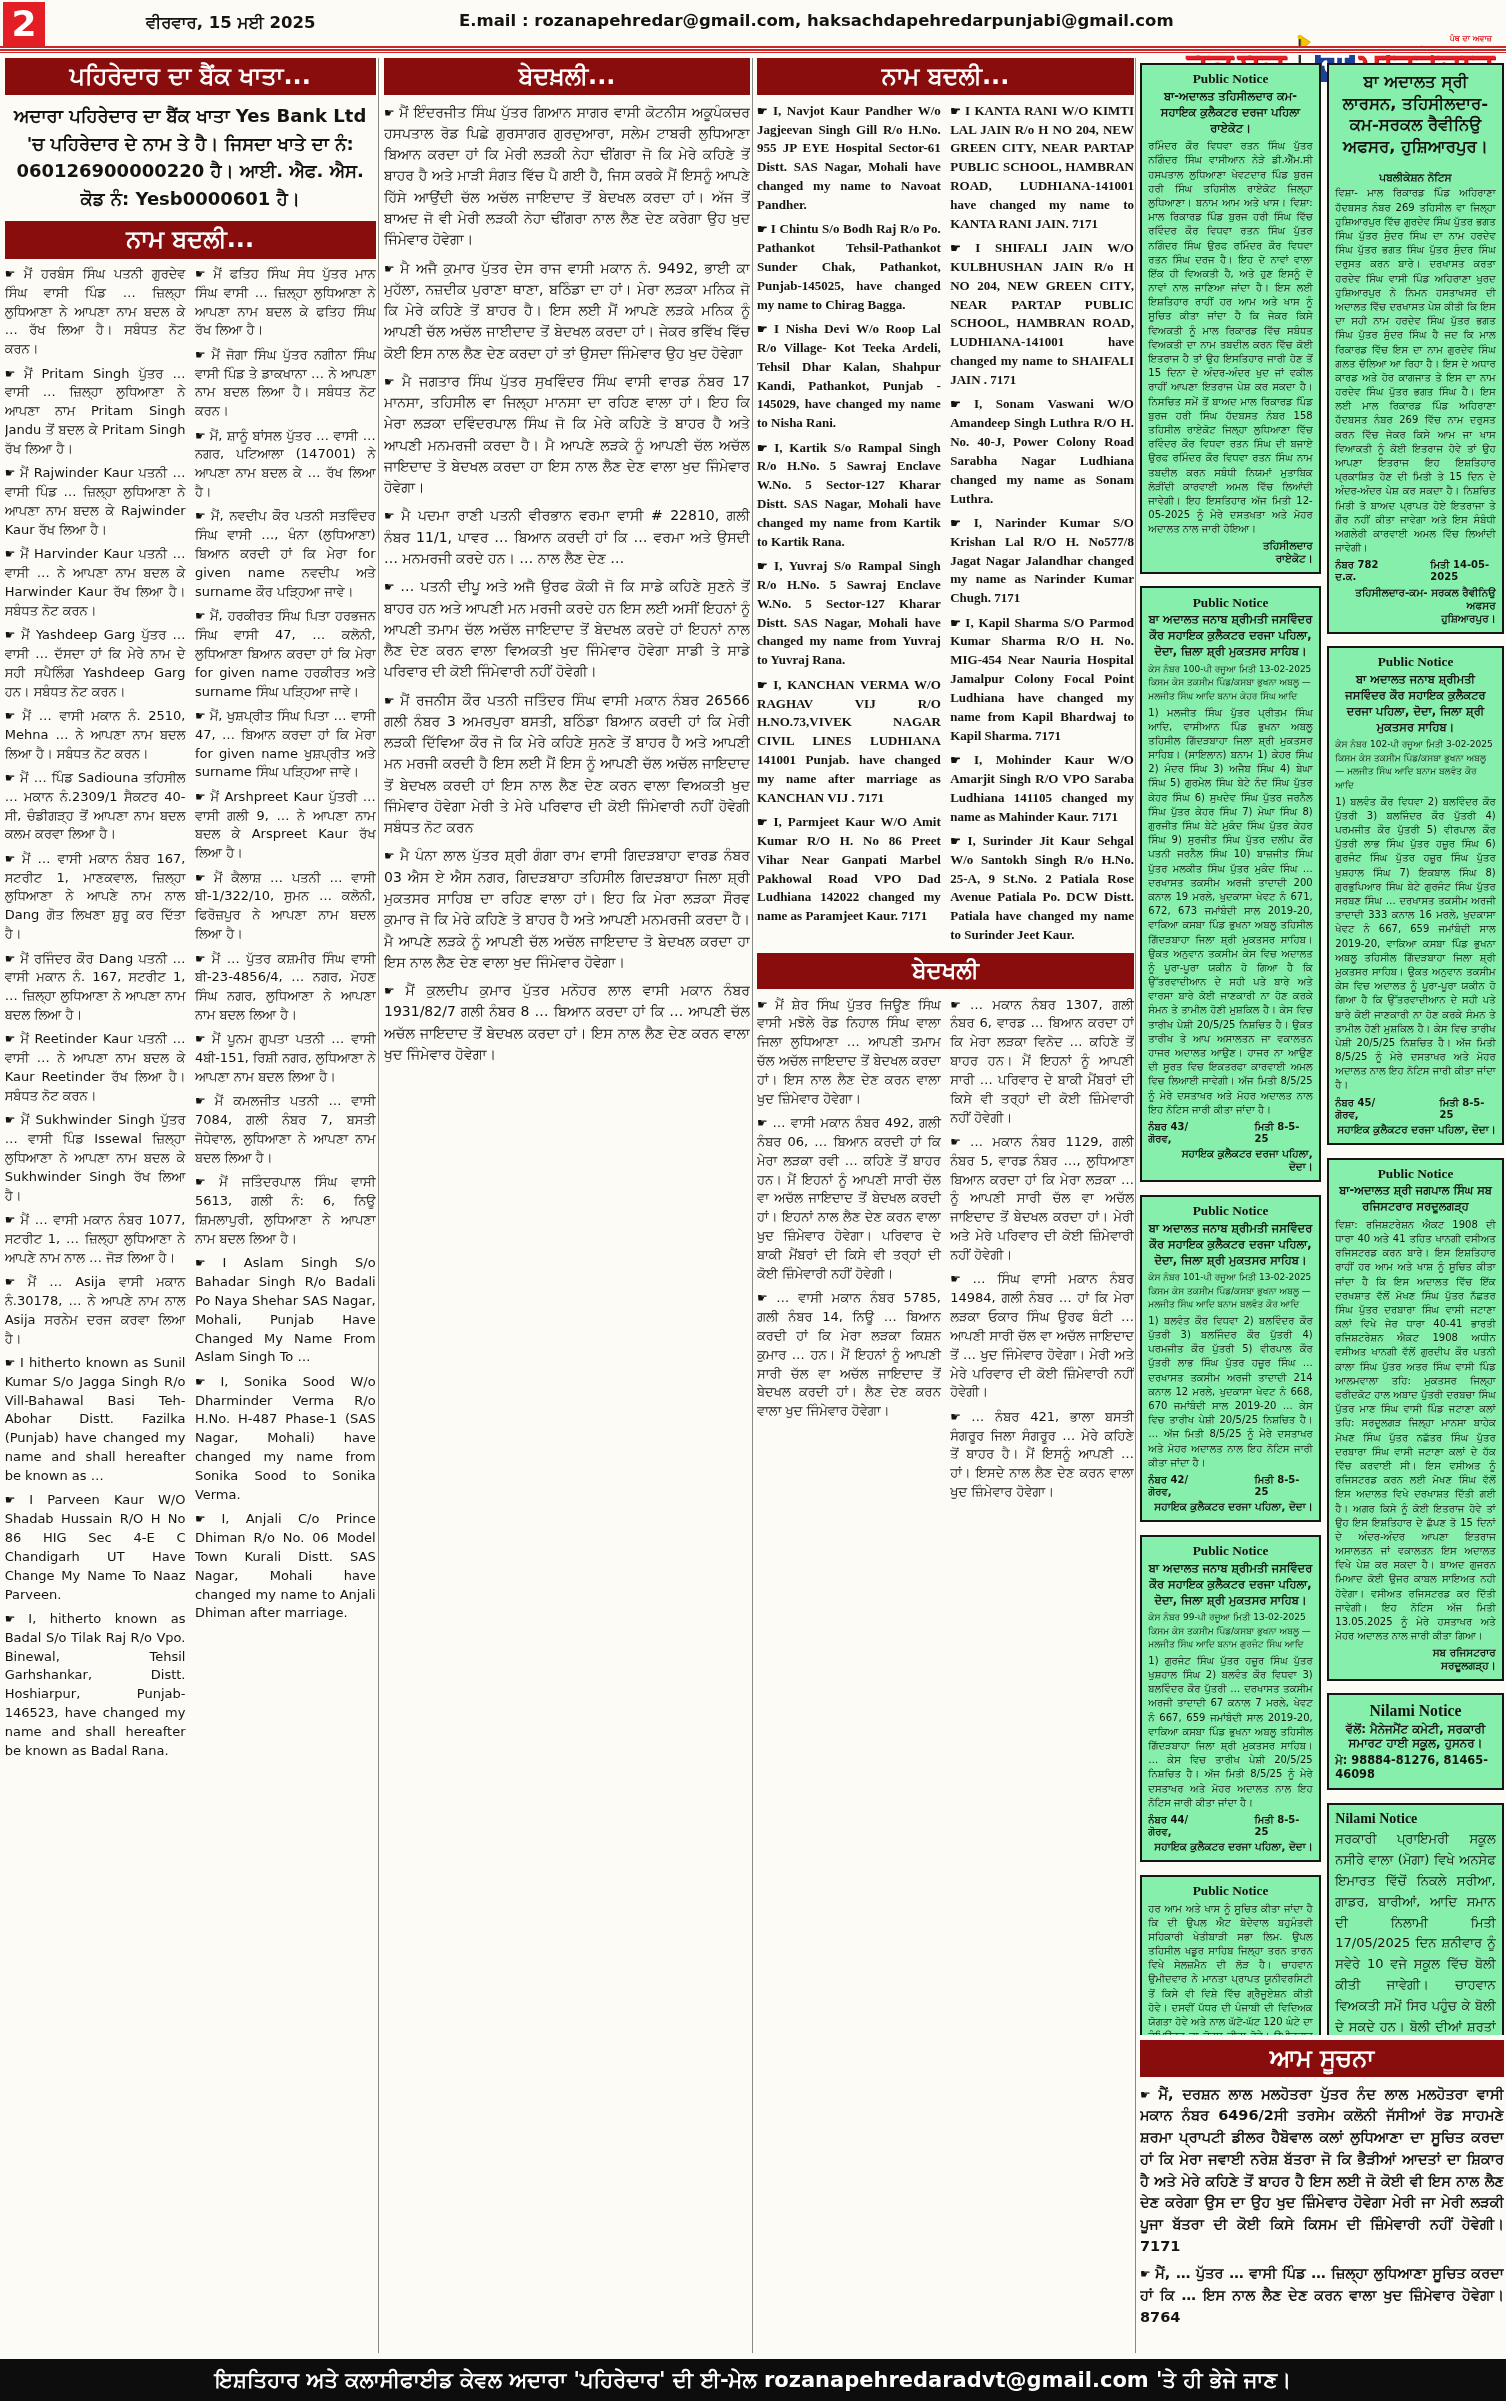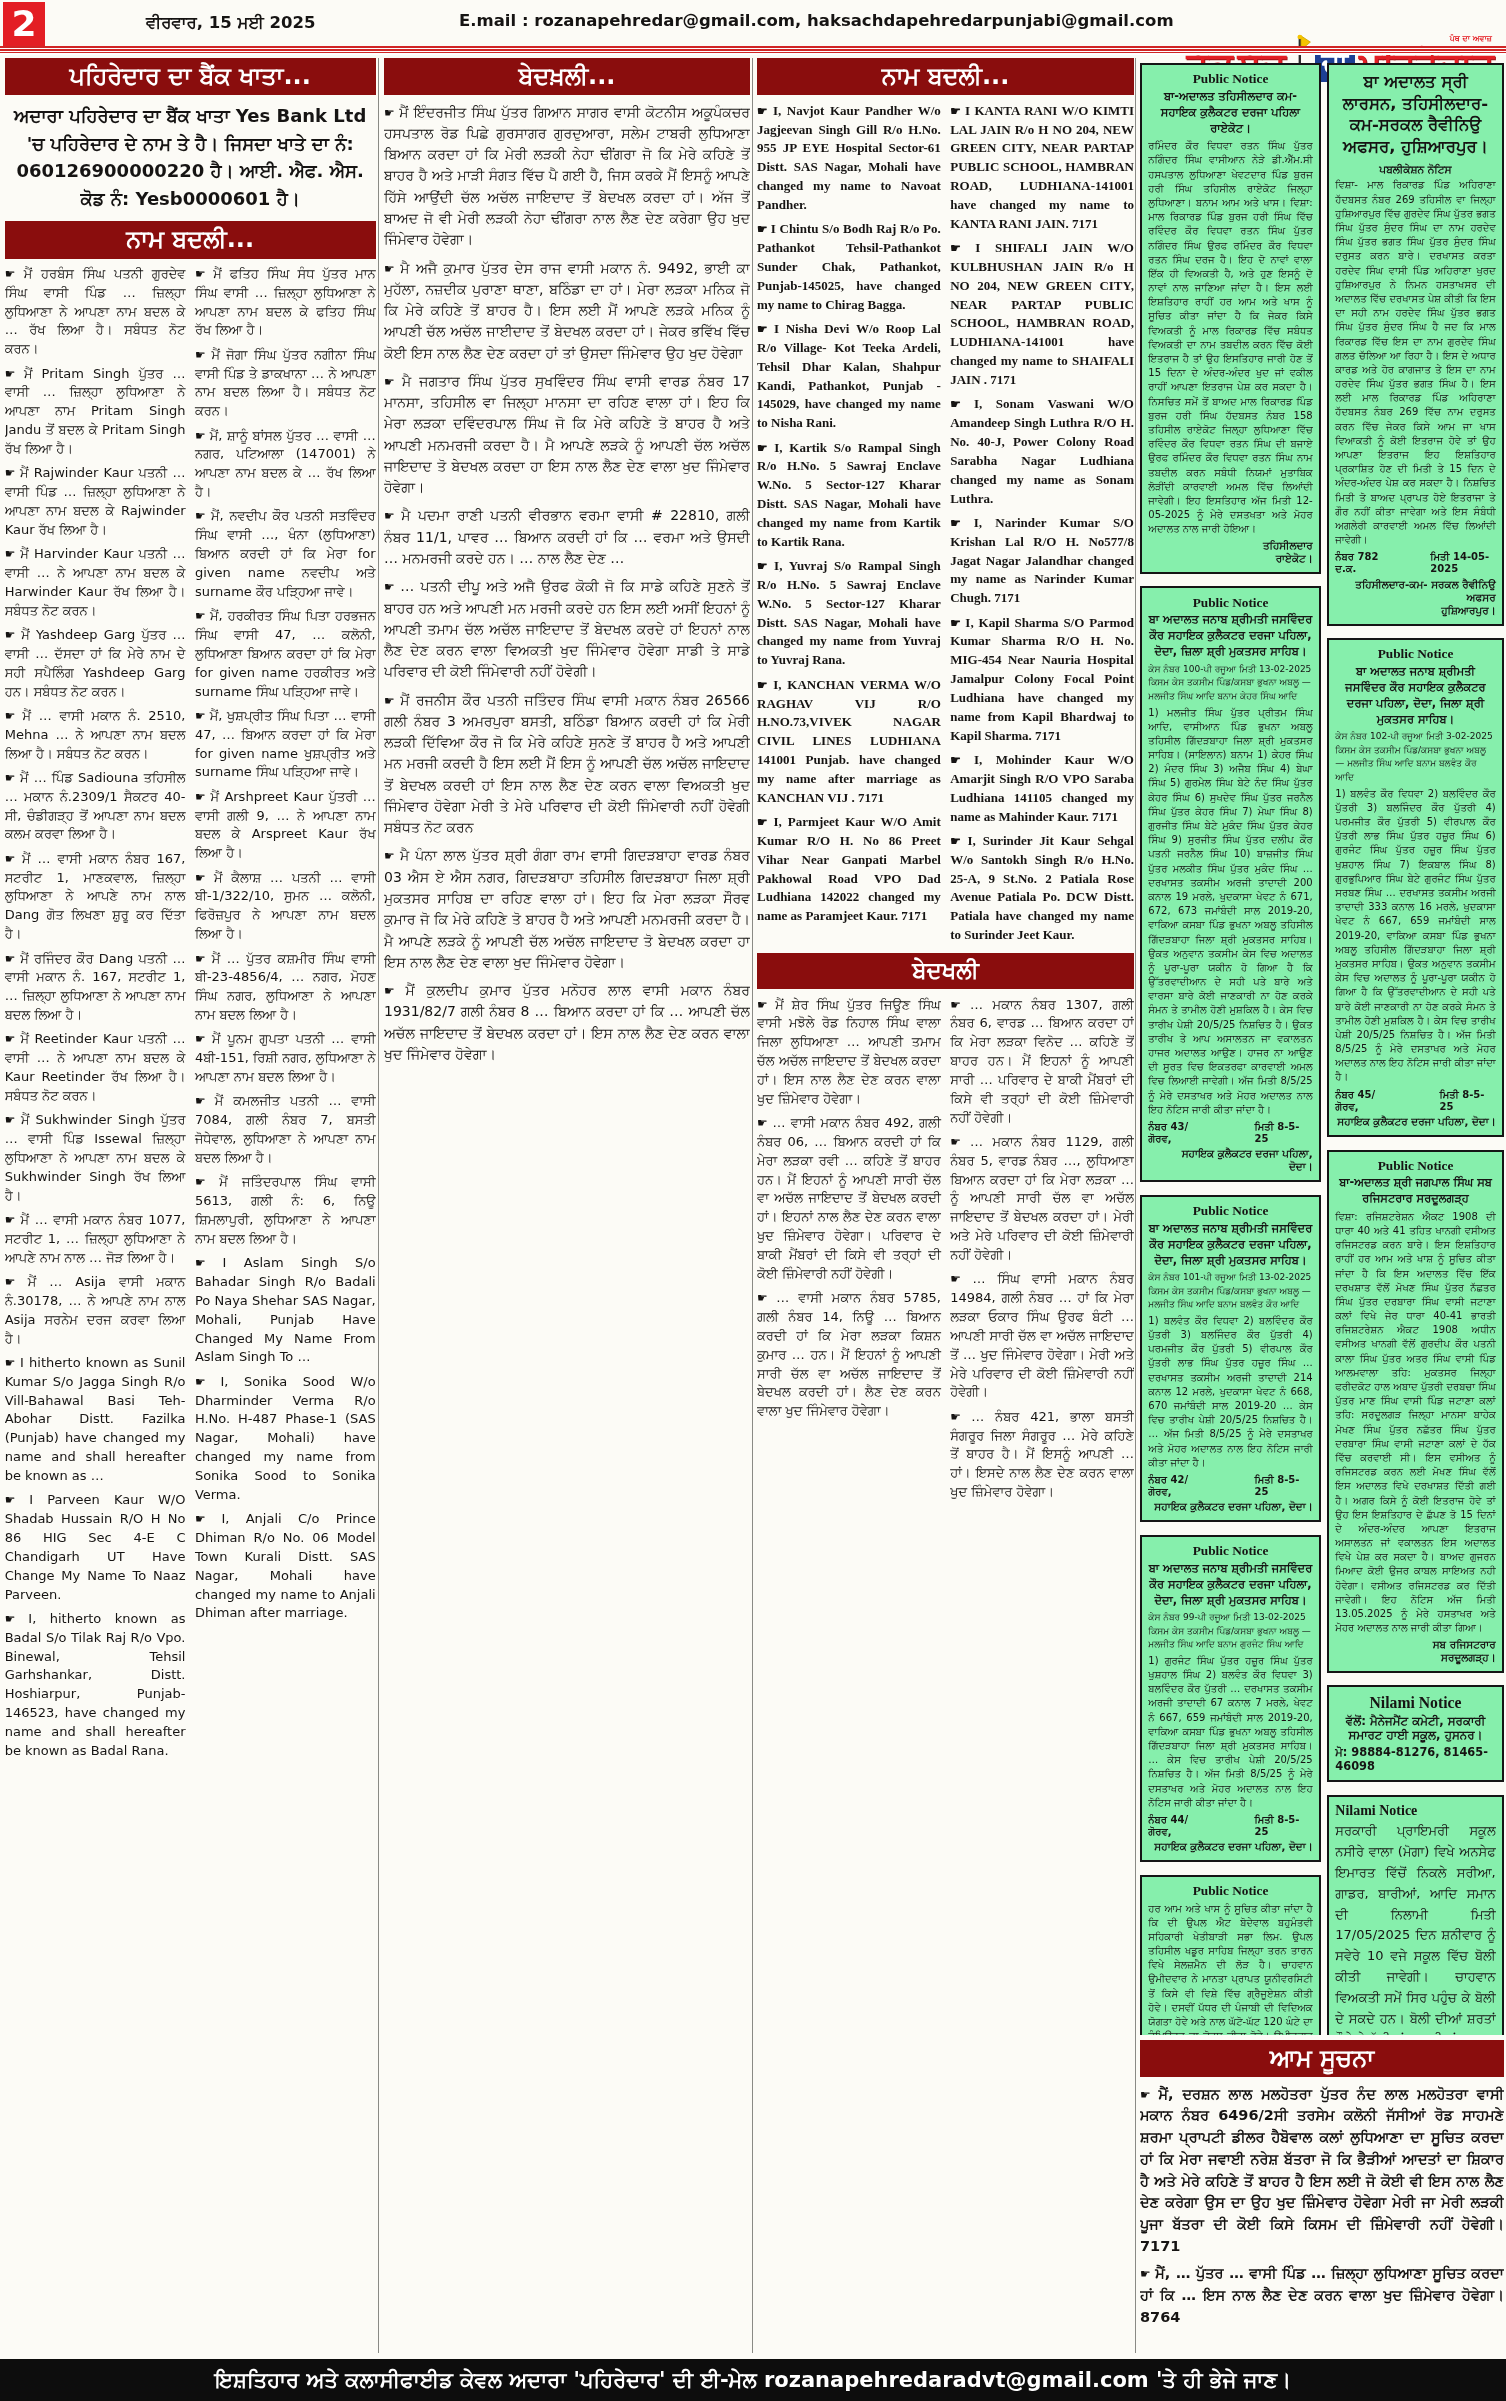--- a/index.html
+++ b/index.html
@@ -43,21 +43,21 @@
   .ad-item{font-size:13px;line-height:1.45;text-align:justify;margin:0 0 5.5px;
            break-inside:avoid;font-weight:500;}
   .ad-item::before{content:"☛ ";font-size:11.8px;}
   .adB{font-size:14px;line-height:1.52;margin-bottom:7px;}
   .ad-item-en{font-family:"Liberation Serif",serif;font-weight:700;font-size:13px;}
   .ad-wide{font-size:14.5px;line-height:1.5;font-weight:600;}
   
   .notice-box{border:2.4px solid #151515;background:#86efac;padding:6.3px 6.3px 7px;margin-bottom:12.6px;}
   .nb-title{font-family:"Liberation Serif",serif;font-weight:700;text-align:center;font-size:13.3px;margin-bottom:1.6px;}
   .nb-sub{font-weight:700;text-align:center;font-size:11.4px;line-height:1.4;}
-  .nb-sub2{font-weight:700;text-align:center;font-size:10.6px;margin-top:6px;}
+  .nb-sub2{font-weight:700;text-align:center;font-size:10.6px;margin-top:14px;}
   .nb-meta{font-size:9px;line-height:1.5;margin-top:2.4px;}
   .nb-body{font-size:10px;line-height:1.42;text-align:justify;margin-top:2.4px;}
   .nb-foot{display:flex;justify-content:space-between;font-size:10px;font-weight:600;margin-top:3.9px;gap:44px;}
   .nb-sign{text-align:right;font-weight:700;font-size:10.4px;margin-top:2.4px;white-space:pre-line;}
   .nb-phone{font-weight:700;font-size:11.4px;margin-top:3.1px;}
   .variant-center-big .nb-sub{font-size:16.5px;line-height:1.3;}
   .variant-nilami .nb-title{font-size:15.7px;}
   .variant-nilami .nb-body{font-size:13.3px;line-height:1.6;text-align:justify;}
   .variant-nilami .nb-sign{text-align:center;font-size:11.8px;}
   .variant-nilami-left .nb-title{text-align:left;font-size:14px;}

